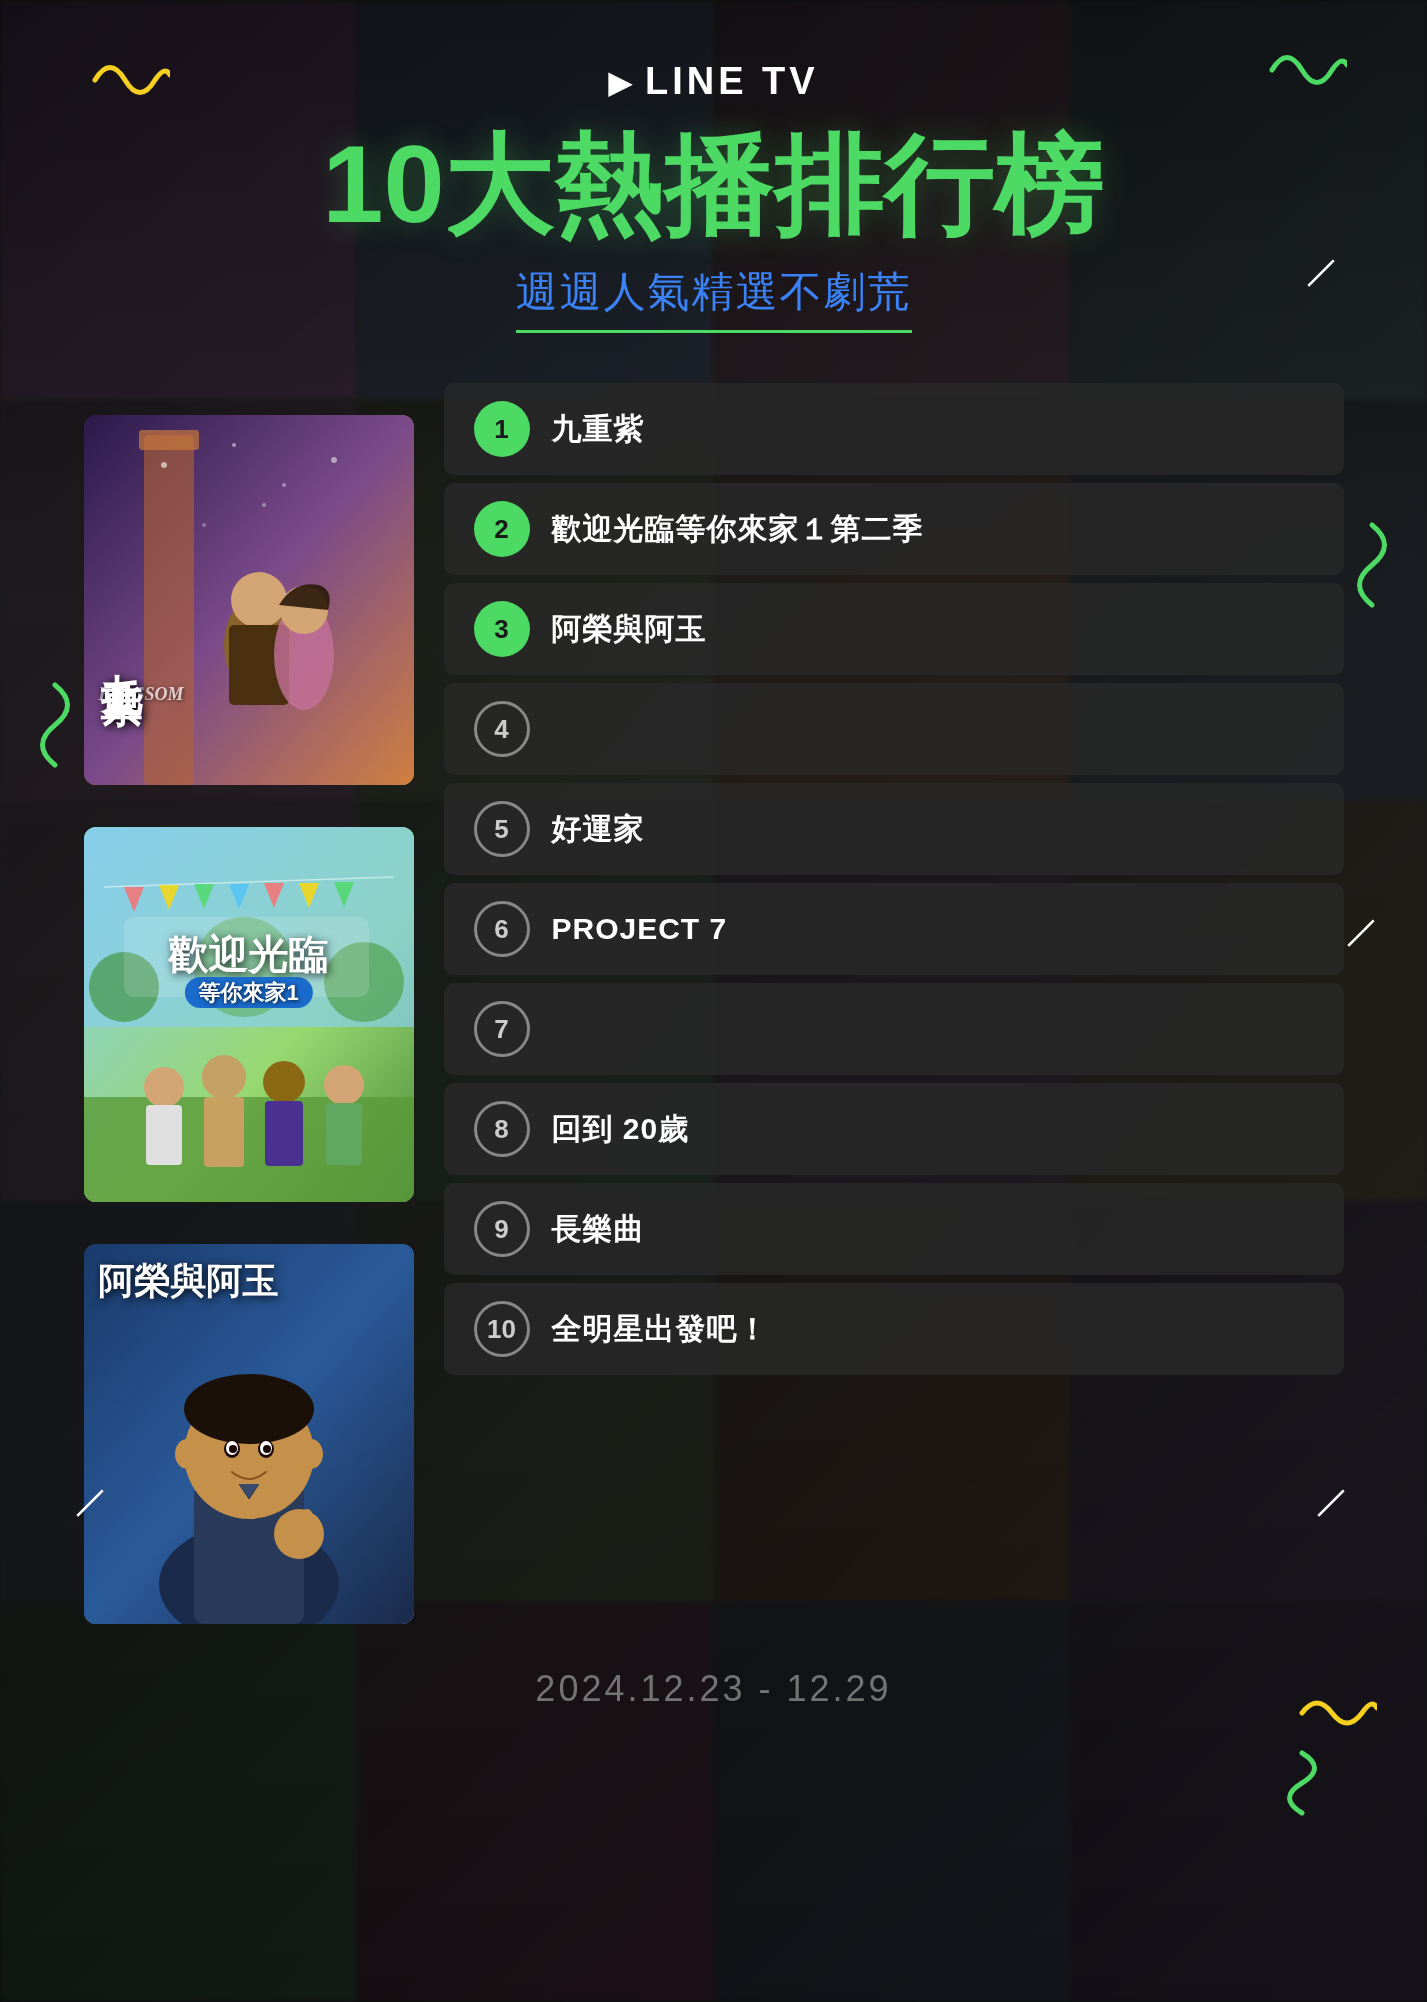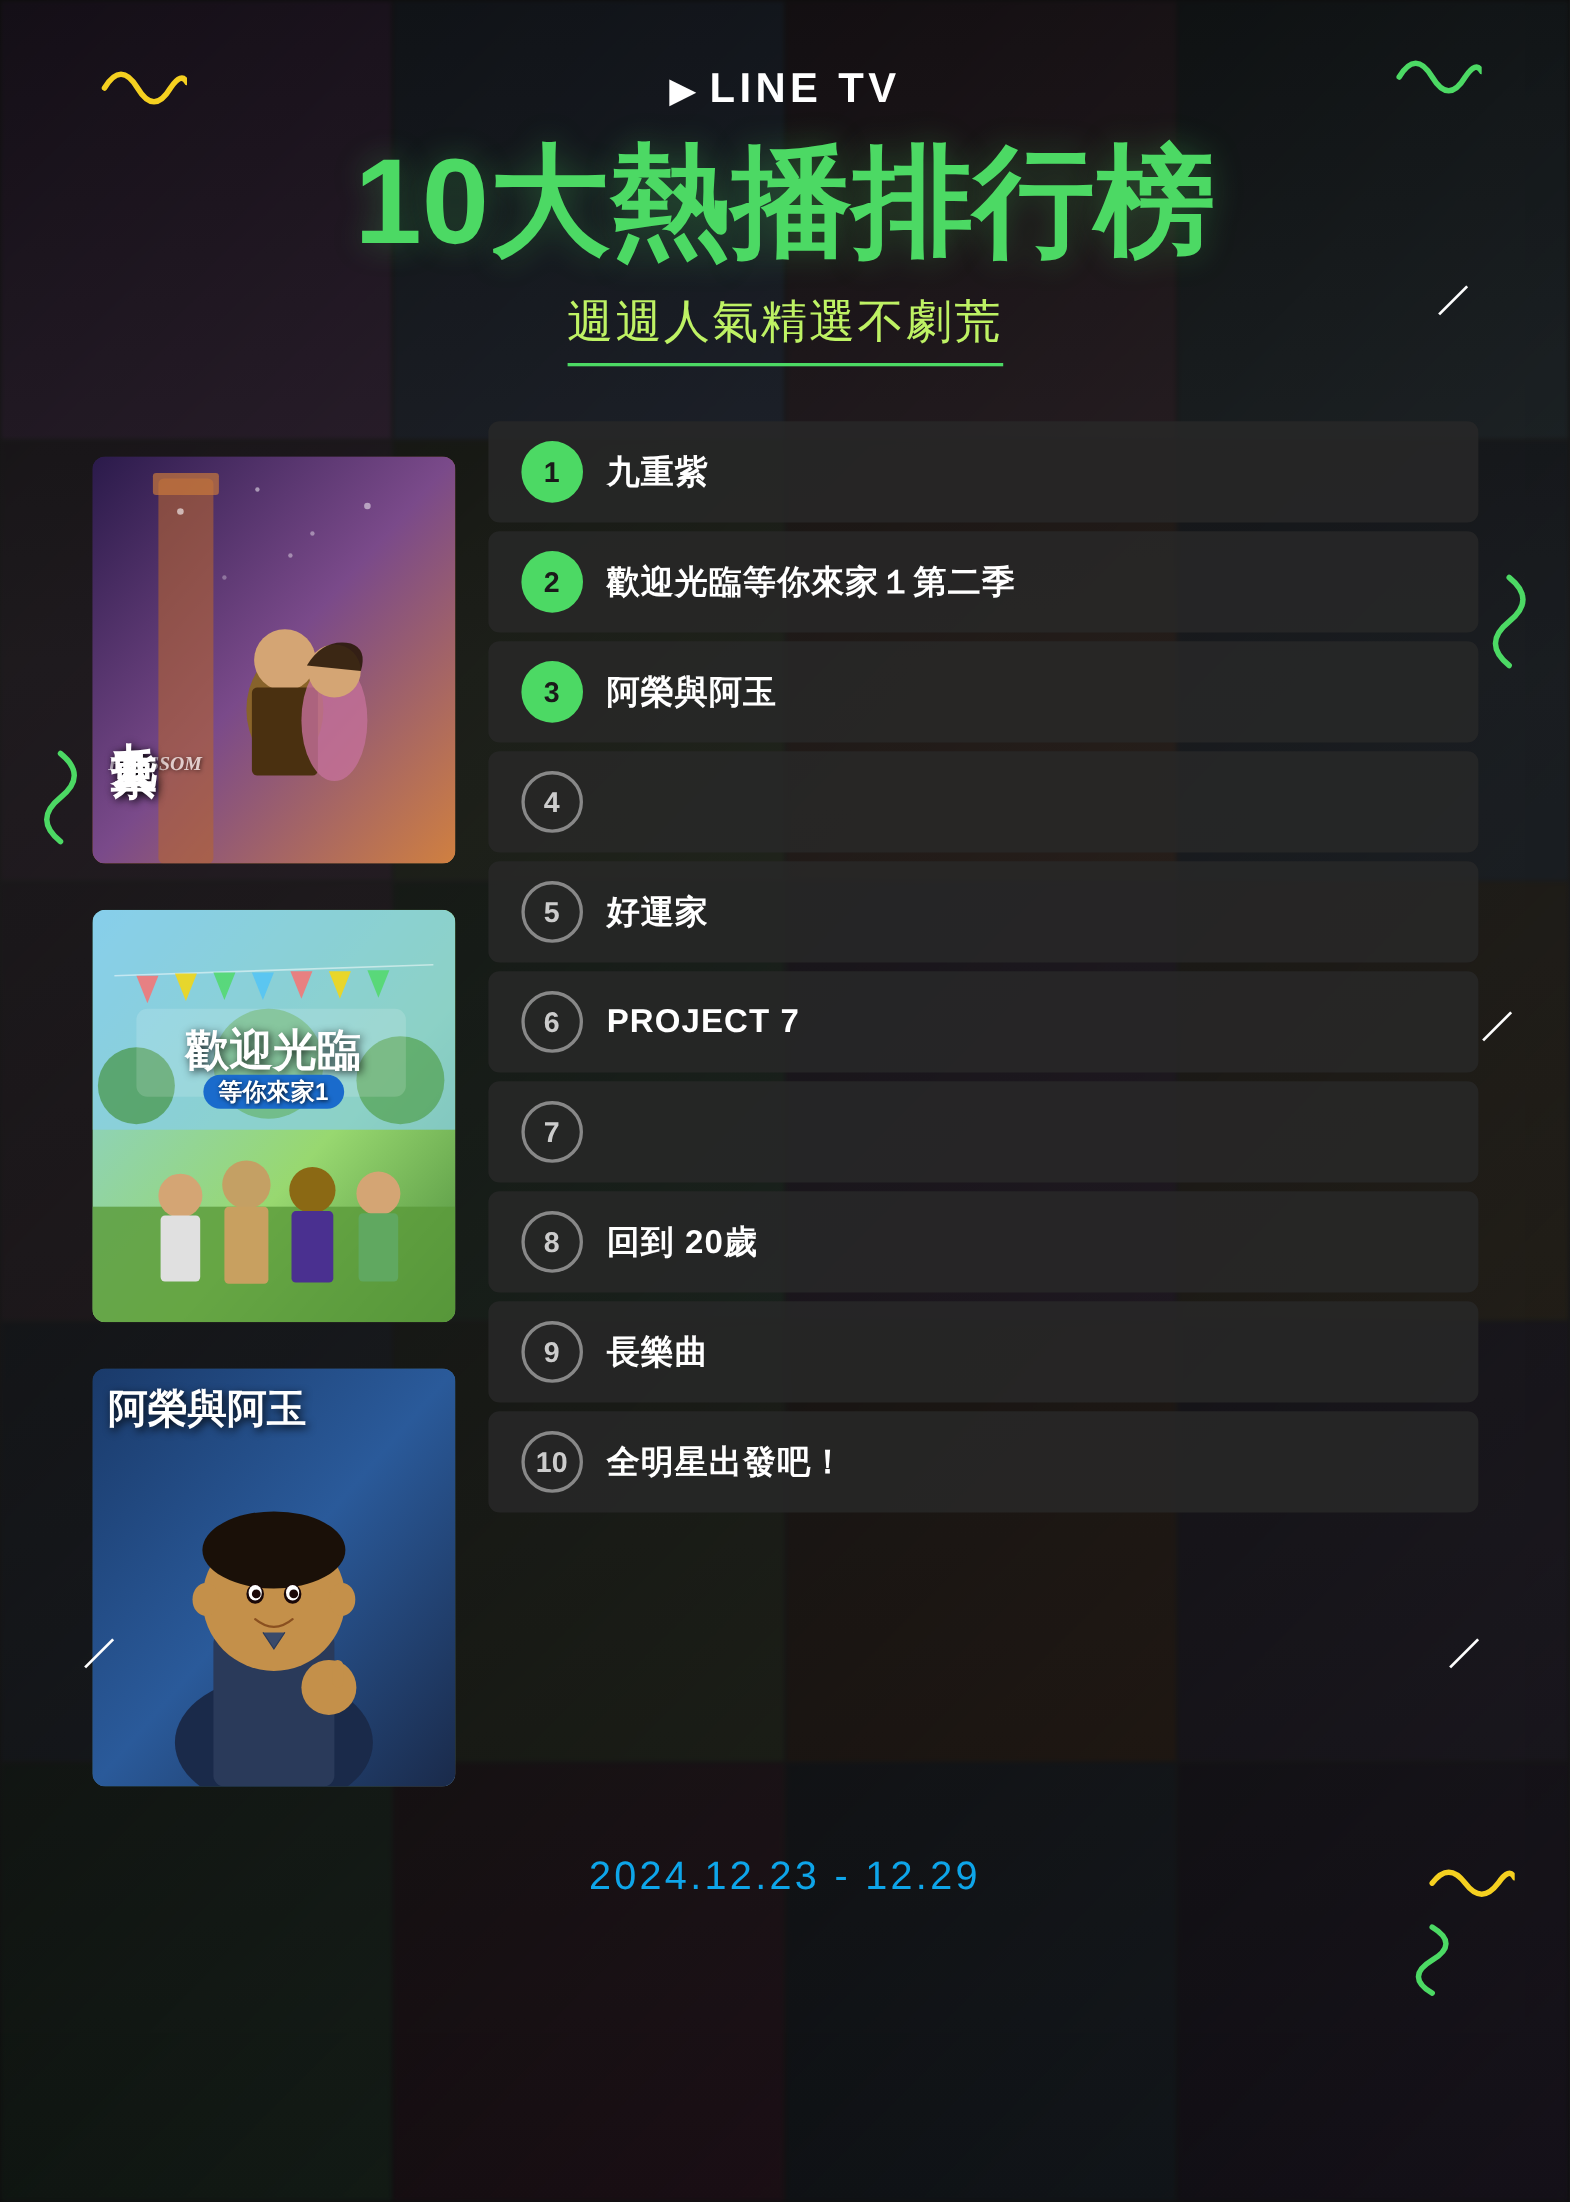--- a/index.html
+++ b/index.html
@@ -75,21 +75,21 @@
       color: #4cd964;
       font-size: 110px;
       font-weight: 900;
       line-height: 1.1;
       text-align: center;
       margin-bottom: 20px;
       text-shadow: 0 0 30px rgba(76, 217, 100, 0.3);
     }
 
     .subtitle {
-      color: #bef264;
+      color: #3b82f6;
       font-size: 42px;
       font-weight: 500;
       border-bottom: 3px solid #4cd964;
       padding-bottom: 10px;
       letter-spacing: 2px;
     }
 
     
     .main-content {
       display: flex;
@@ -190,22 +190,22 @@
     .rank-title {
       color: #ffffff;
       font-size: 30px;
       font-weight: 600;
       flex: 1;
       letter-spacing: 1px;
     }
 
     
     .date-footer {
-      margin-top: 60px;
-      color: #0ea5e9;
+      margin-top: 44px;
+      color: #737373;
       font-size: 36px;
       font-weight: 500;
       letter-spacing: 3px;
       text-align: center;
     }
 
     
     .deco {
       position: absolute;
       z-index: 3;

